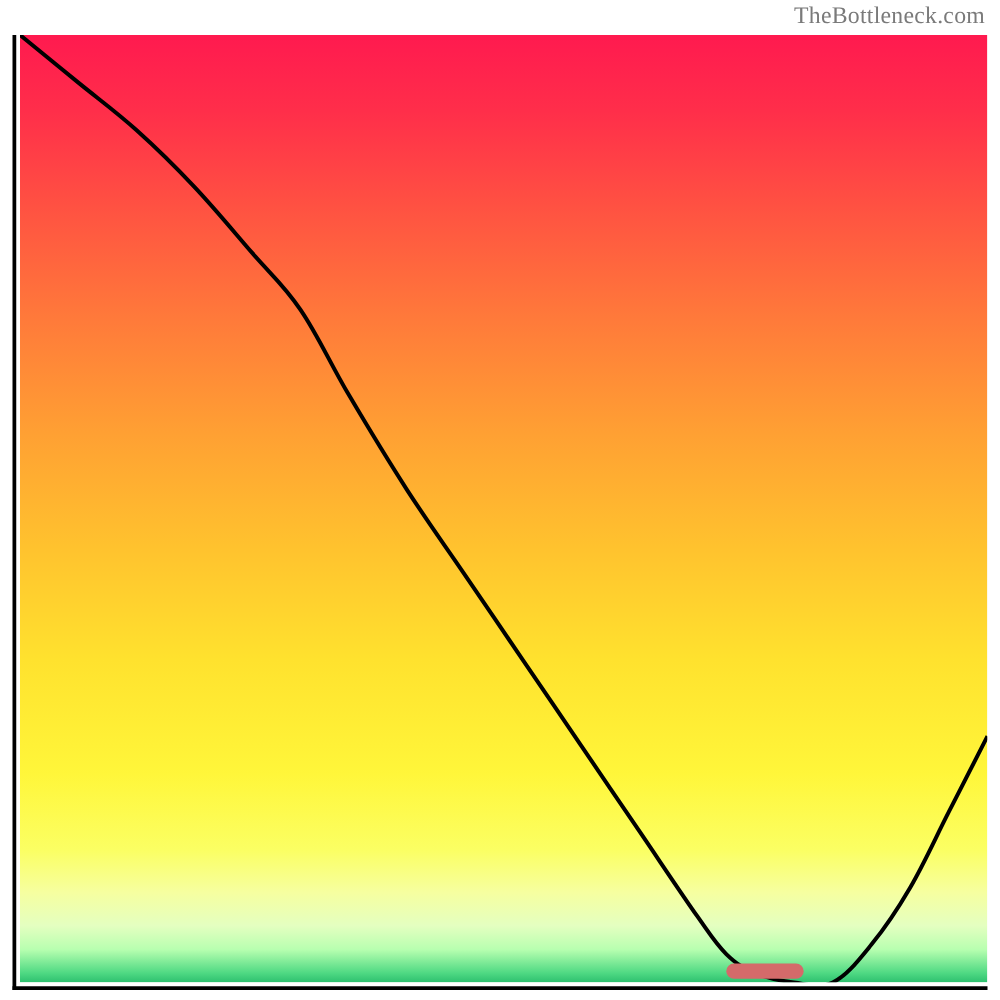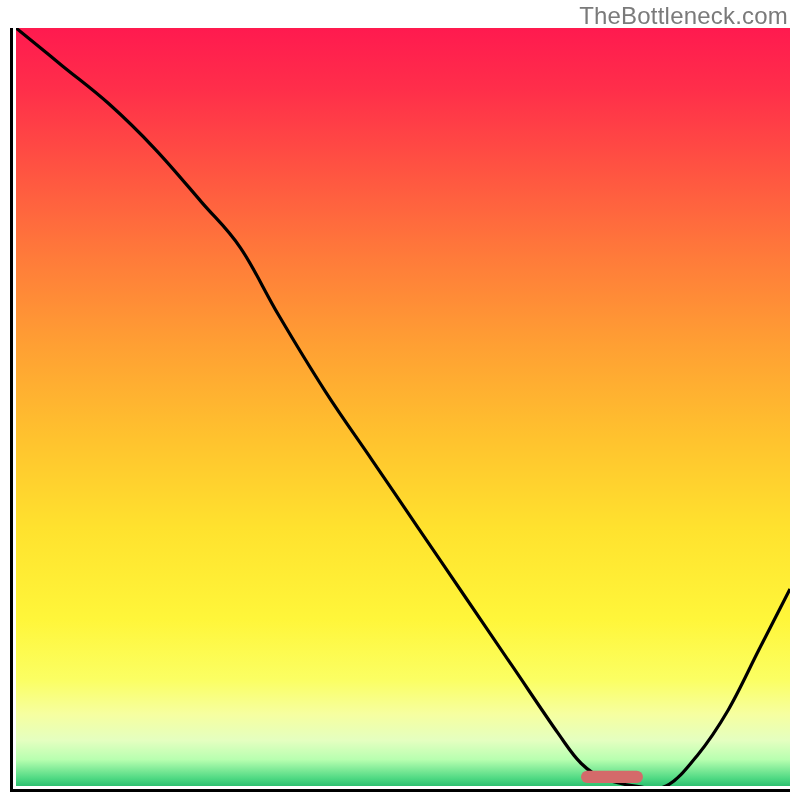--- a/index.html
+++ b/index.html
@@ -2,22 +2,22 @@
 <html><head>
 <meta charset="utf-8">
 <style>
   * { margin: 0; padding: 0; box-sizing: border-box; }
   html, body { width: 800px; height: 800px; background: #fff; overflow: hidden; }
   .container { position: relative; width: 800px; height: 800px; }
   .watermark {
     position: absolute;
     top: 2px;
     right: 12px;
-    font-family: Liberation Sans, sans-serif;
-    font-size: 24px;
+    font-family: Liberation Serif, serif;
+    font-size: 19px;
     color: #7a7a7a;
     letter-spacing: 0.2px;
   }
   .plot-outer {
     position: absolute;
     left: 10px;
     top: 28px;
     width: 780px;
     height: 764px;
     border-left: 3px solid #000;

